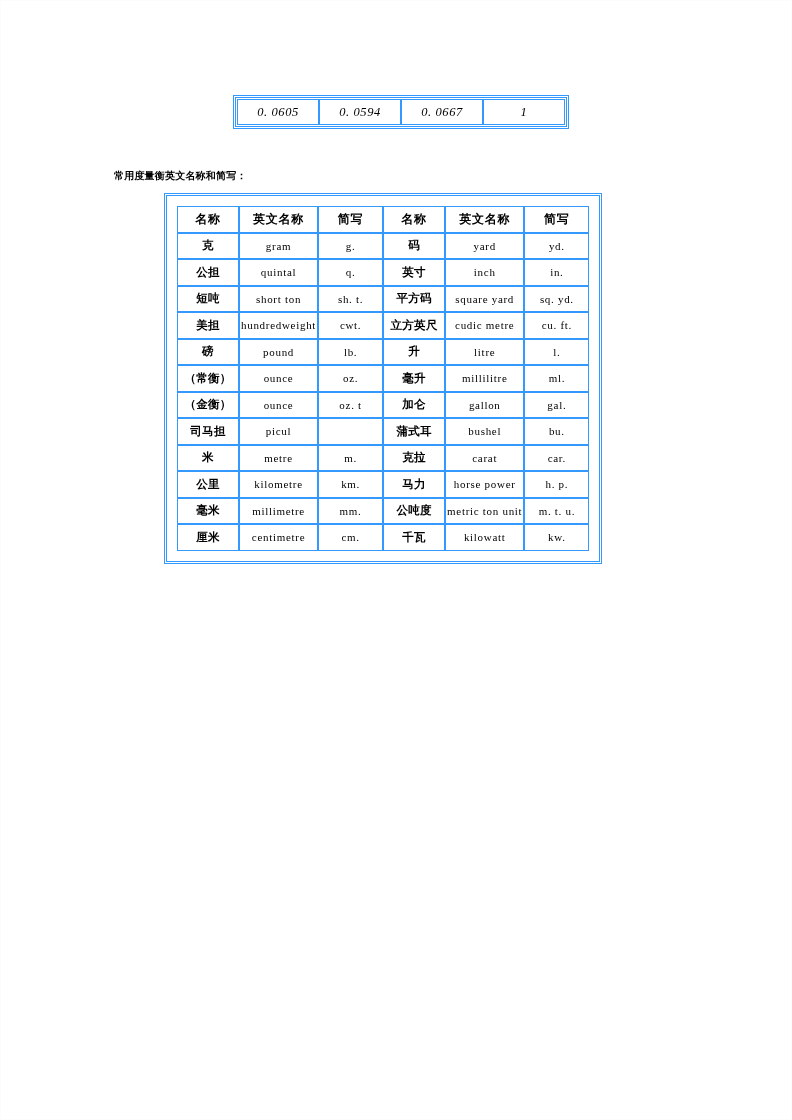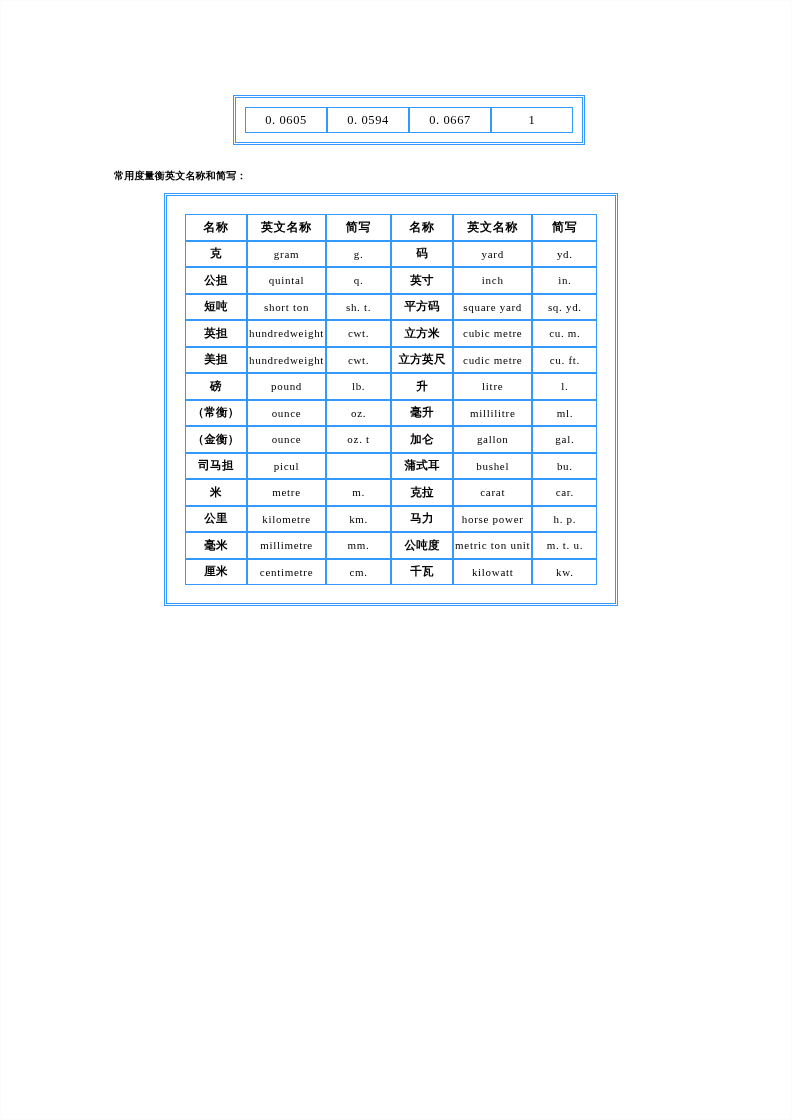--- a/index.html
+++ b/index.html
@@ -31,21 +31,22 @@
     left: 232px;
     top: 94px;
   }
   table.grid {
     border-collapse: separate;
     border-spacing: 0;
     background: #ffffff;
   }
   table.grid.outer {
     border: 3px double #3399ff;
-    padding: 9px;
+    padding: 1px;
+    font-style: italic;
   }
   table.grid td,
   table.grid th {
     border: 1px solid #3399ff;
     background: #ffffff;
     text-align: center;
     vertical-align: middle;
     font-weight: normal;
     padding: 0;
   }
@@ -74,21 +75,21 @@
   
   .main-table-wrap {
     position: absolute;
     left: 163px;
     top: 192px;
   }
   table.main-table {
     border-collapse: separate;
     border-spacing: 0;
     border: 3px double #3399ff;
-    padding: 18px;
+    padding: 10px;
   }
   table.main-table td {
     border: 1px solid #3399ff;
     background: #ffffff;
     height: 26.5px;
     padding: 0 1px;
     text-align: center;
     vertical-align: middle;
     box-sizing: border-box;
   }
@@ -167,28 +168,20 @@
           </tr>
           <tr>
             <td class="cn c-cn">短吨</td>
             <td class="en c-en">short ton</td>
             <td class="ab c-ab">sh. t.</td>
             <td class="cn c-cn">平方码</td>
             <td class="en c-en">square yard</td>
             <td class="ab c-ab">sq. yd.</td>
           </tr>
           <tr>
-            <td class="cn c-cn">英担</td>
-            <td class="en c-en">hundredweight</td>
-            <td class="ab c-ab">cwt.</td>
-            <td class="cn c-cn">立方米</td>
-            <td class="en c-en">cubic metre</td>
-            <td class="ab c-ab">cu. m.</td>
-          </tr>
-          <tr>
             <td class="cn c-cn">美担</td>
             <td class="en c-en">hundredweight</td>
             <td class="ab c-ab">cwt.</td>
             <td class="cn c-cn">立方英尺</td>
             <td class="en c-en">cudic metre</td>
             <td class="ab c-ab">cu. ft.</td>
           </tr>
           <tr>
             <td class="cn c-cn">磅</td>
             <td class="en c-en">pound</td>

